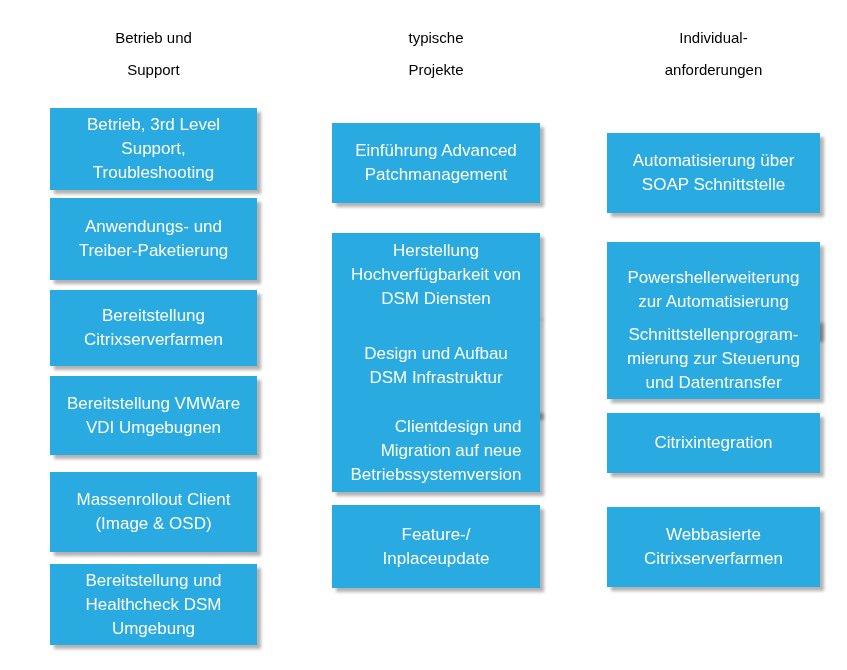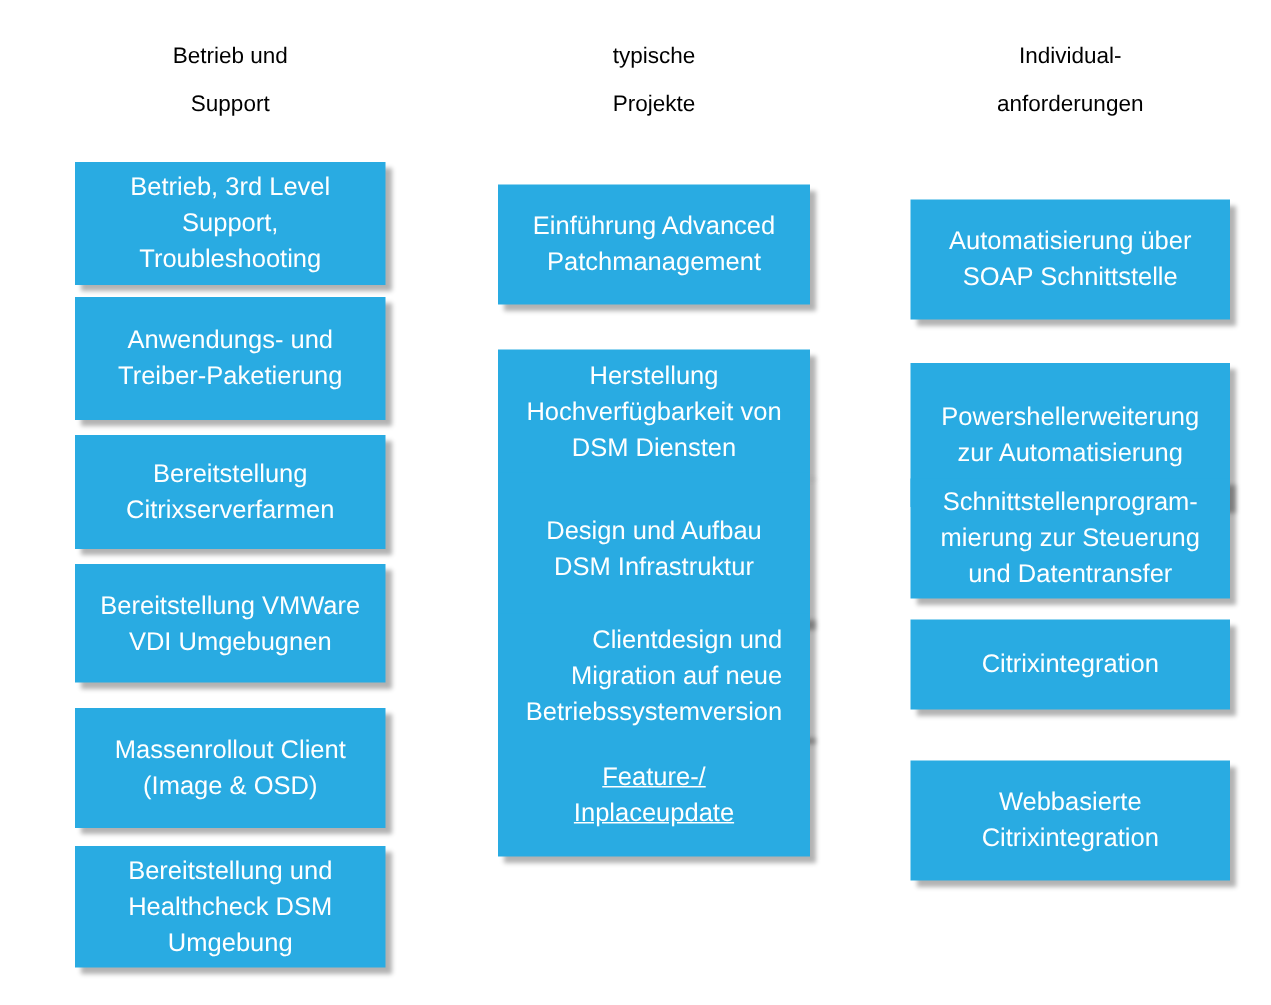--- a/index.html
+++ b/index.html
@@ -74,27 +74,27 @@
   <div class="box c2" style="top: 123px; height: 80px;">Einführung Advanced
 Patchmanagement</div>
   <div class="box c2" style="top: 217px; height: 83px; margin-top: 16px;">Herstellung
 Hochverfügbarkeit von
 DSM Diensten</div>
   <div class="box c2" style="top: 315px; height: 101px;">Design und Aufbau
 DSM Infrastruktur</div>
   <div class="box c2" style="top: 409px; height: 83px; text-align: right;">Clientdesign und
 Migration auf neue
 Betriebssystemversion</div>
-  <div class="box c2" style="top: 488px; height: 83px; text-decoration: underline;">Feature-/
+  <div class="box c2" style="top: 505px; height: 83px;">Feature-/
 Inplaceupdate</div>
 
   <div class="box c3" style="top: 133px; height: 80px;">Automatisierung über
 SOAP Schnittstelle</div>
   <div class="box c3" style="top: 242px; height: 96px;">Powershellerweiterung
 zur Automatisierung</div>
   <div class="box c3" style="top: 319px; height: 80px;">Schnittstellenprogram-
 mierung zur Steuerung
 und Datentransfer</div>
   <div class="box c3" style="top: 413px; height: 60px;">Citrixintegration</div>
   <div class="box c3" style="top: 507px; height: 80px;">Webbasierte
-Citrixintegration</div>
+Citrixserverfarmen</div>
 
 </div>
 
 </body></html>

